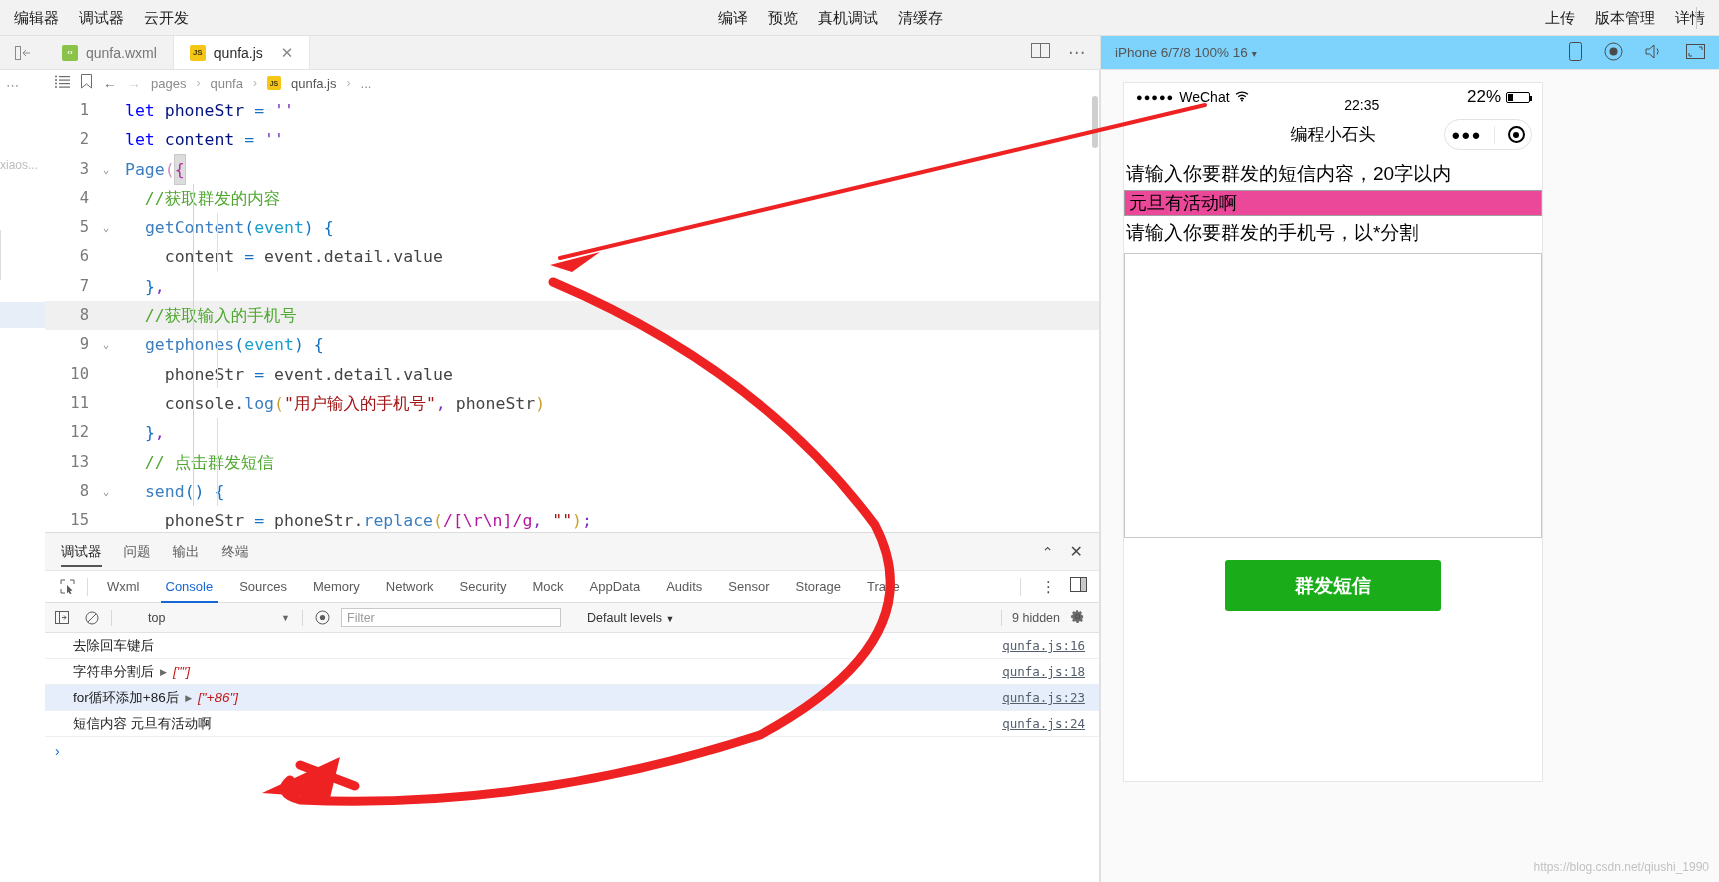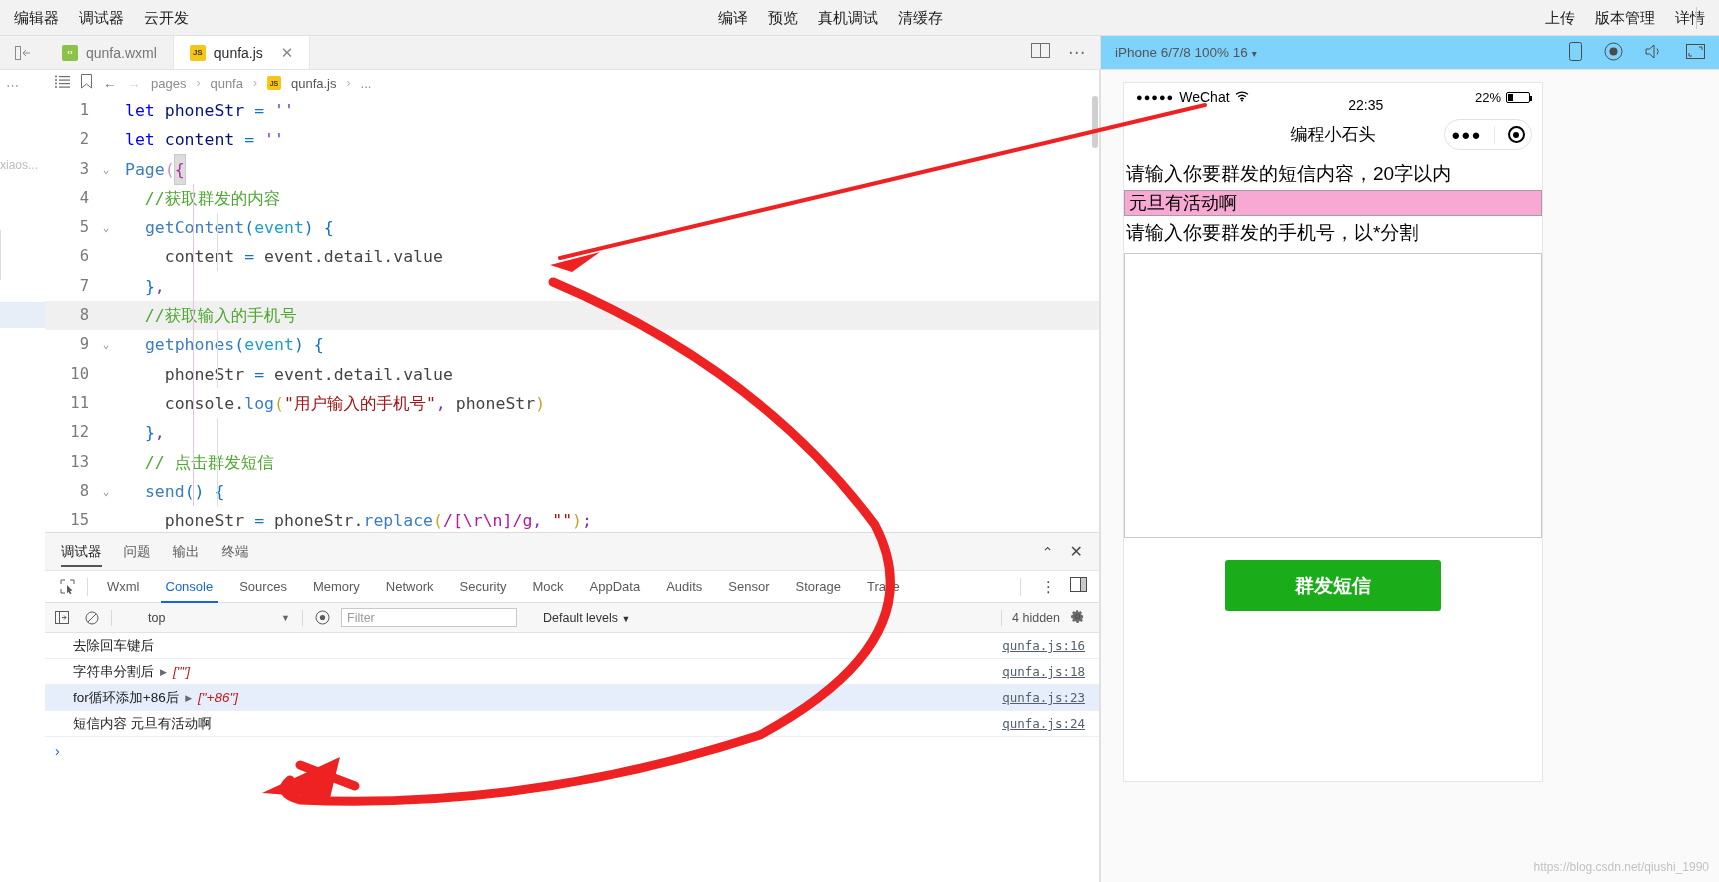--- a/index.html
+++ b/index.html
@@ -201,21 +201,21 @@
     padding: 0 6px; border-bottom: 1px solid #e2e2e2; background: #f7f7f7;
   }
   .fb-btn { width: 22px; height: 22px; display: flex; align-items: center; justify-content: center;
             color: #5c5c5c; cursor: pointer; font-size: 13px; }
   .fb-sep { width: 1px; height: 16px; background: #d8d8d8; }
   .fb-context {
     display: flex; align-items: center; justify-content: space-between;
     width: 150px; font-size: 12.5px; color: #444; cursor: pointer; padding: 0 4px; margin-left: 24px;
   }
   .fb-filter {
-    width: 176px; height: 19px; border: 1px solid #c9c9c9; background: #fff;
+    width: 220px; height: 19px; border: 1px solid #c9c9c9; background: #fff;
     font-size: 12.5px; color: #9a9a9a; padding: 0 5px; display: flex; align-items: center;
   }
   .fb-levels { font-size: 12.5px; color: #333; cursor: pointer; margin-left: 18px; }
   .fb-right { margin-left: auto; display: flex; align-items: center; gap: 10px;
               font-size: 12.5px; color: #555; padding-right: 8px; }
   .fb-right .vsep { width: 1px; height: 16px; background: #d8d8d8; }
 
   .console-list { position: relative; }
   .console-row {
     height: 26px; display: flex; align-items: center;
@@ -252,21 +252,21 @@
     position: absolute; left: 22px; top: 46px; width: 420px; height: 700px;
     background: #ffffff; border: 1px solid #e6e6e6;
   }
   .phone-status {
     height: 28px; display: flex; align-items: center; padding: 0 12px;
     font-size: 14px; color: #000;
   }
   .st-left { display: flex; align-items: center; gap: 5px; }
   .st-dots { letter-spacing: 1px; font-size: 11px; }
   .st-time { position: absolute; left: 8px; right: 0; text-align: center; font-size: 14px; }
-  .st-right { margin-left: auto; display: flex; align-items: center; gap: 5px; font-size: 13px; }
+  .st-right { margin-left: auto; display: flex; align-items: center; gap: 5px; font-size: 17px; }
   .battery {
     width: 24px; height: 11px; border: 1px solid #000; border-radius: 2px; position: relative;
   }
   .battery::after {
     content: ""; position: absolute; right: -3px; top: 3px; width: 2px; height: 5px; background: #000;
   }
   .battery .fill { position: absolute; left: 1px; top: 1px; bottom: 1px; width: 5px; background: #000; }
 
   .phone-nav {
     height: 46px; display: flex; align-items: center; justify-content: center;
@@ -281,21 +281,21 @@
   .cap-dots { font-size: 15px; letter-spacing: 1px; color: #000; }
   .cap-target {
     width: 17px; height: 17px; border-radius: 50%; border: 2px solid #000;
     display: flex; align-items: center; justify-content: center;
   }
   .cap-target::after { content: ""; width: 6px; height: 6px; border-radius: 50%; background: #000; }
 
   .phone-body { padding: 0; }
   .form-label { font-size: 19px; color: #000; padding: 4px 2px 3px 2px; }
   .sms-input {
-    width: 100%; height: 26px; border: 1px solid #a0a0a0; background: #f9a8d4;
+    width: 100%; height: 26px; border: 1px solid #a0a0a0; background: #ec4899;
     font-size: 18px; color: #000; padding: 1px 4px; display: flex; align-items: center;
   }
   .phone-textarea {
     width: 100%; height: 285px; border: 1px solid #c8c8c8; background: #fff;
     margin-top: 4px;
   }
   .send-btn {
     width: 216px; height: 51px; margin: 22px auto 0 auto;
     background: #1aad19; color: #fff; font-size: 19px; font-weight: bold;
     display: flex; align-items: center; justify-content: center; border-radius: 3px;
@@ -500,21 +500,21 @@
           <circle cx="7.5" cy="7.5" r="2.6" fill="#5c5c5c"></circle>
         </svg>
       </span>
       <span class="fb-filter">Filter</span>
       <span class="fb-levels">
         <span>Default levels</span>
         <span style="font-size:9px;">▼</span>
       </span>
       <span class="fb-right">
         <span class="vsep"></span>
-        <span>4 hidden</span>
+        <span>9 hidden</span>
         <span>
           <svg width="15" height="15" viewBox="0 0 16 16">
             <path fill="#555" d="M8 5a3 3 0 100 6 3 3 0 000-6zm0 4.5A1.5 1.5 0 118 6.5a1.5 1.5 0 010 3z"></path>
             <path fill="#555" d="M14 9.2v-2.4l-1.7-.3a4.6 4.6 0 00-.5-1.2l1-1.4-1.7-1.7-1.4 1a4.6 4.6 0 00-1.2-.5L8.2 1H6.8l-.3 1.7a4.6 4.6 0 00-1.2.5l-1.4-1-1.7 1.7 1 1.4a4.6 4.6 0 00-.5 1.2L1 6.8v2.4l1.7.3c.1.4.3.8.5 1.2l-1 1.4 1.7 1.7 1.4-1c.4.2.8.4 1.2.5l.3 1.7h2.4l.3-1.7c.4-.1.8-.3 1.2-.5l1.4 1 1.7-1.7-1-1.4c.2-.4.4-.8.5-1.2L14 9.2z" opacity=".85"></path>
           </svg>
         </span>
       </span>
     </div>
 
     <div class="console-list" id="console-list">

